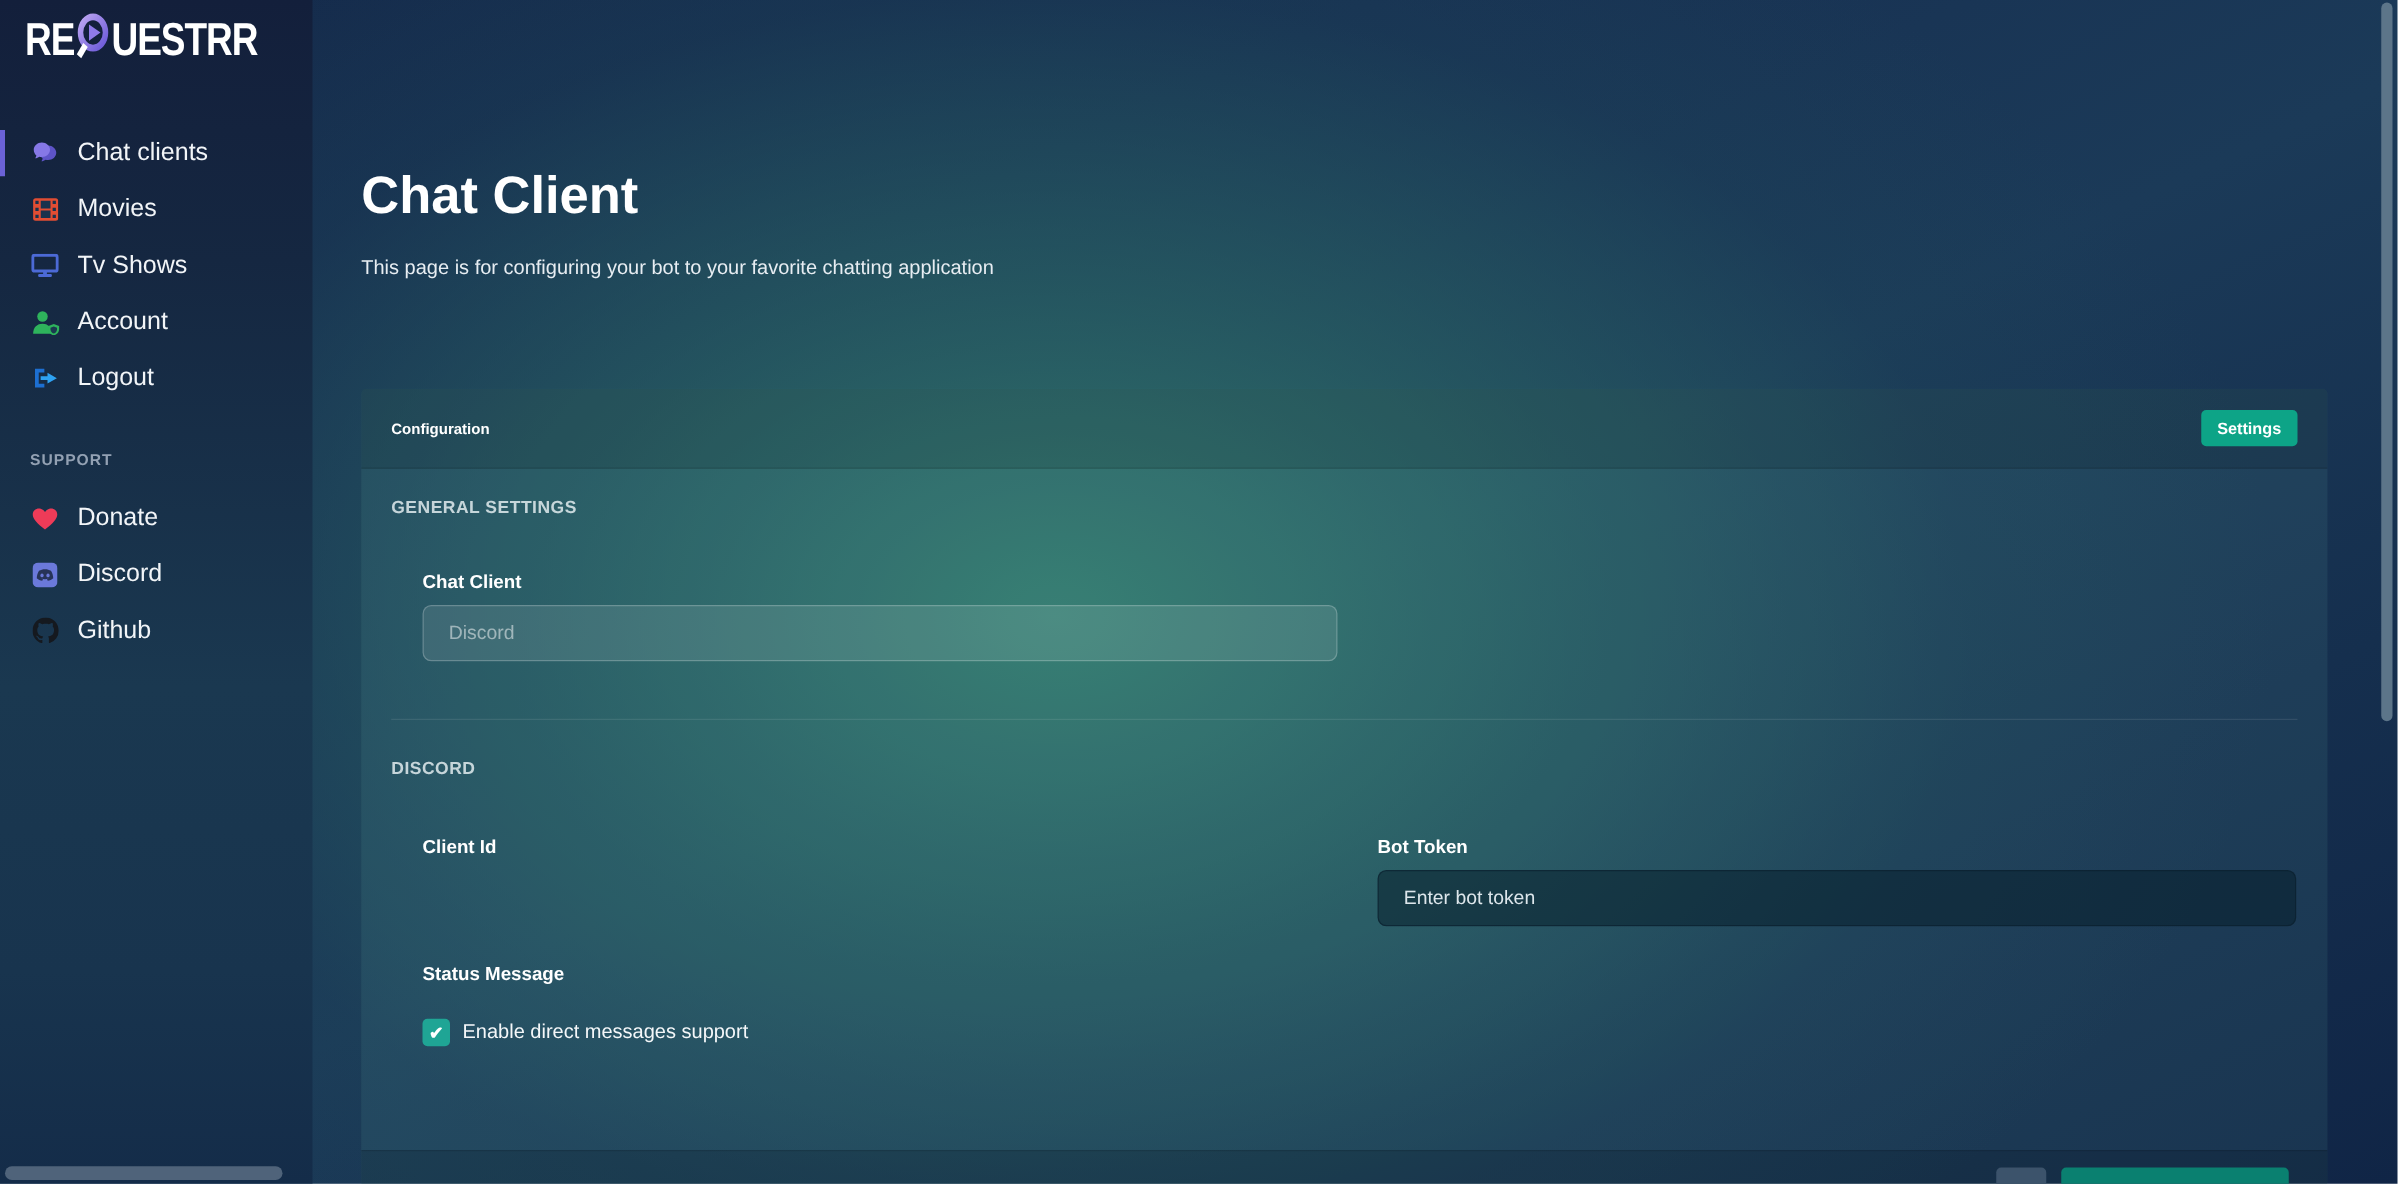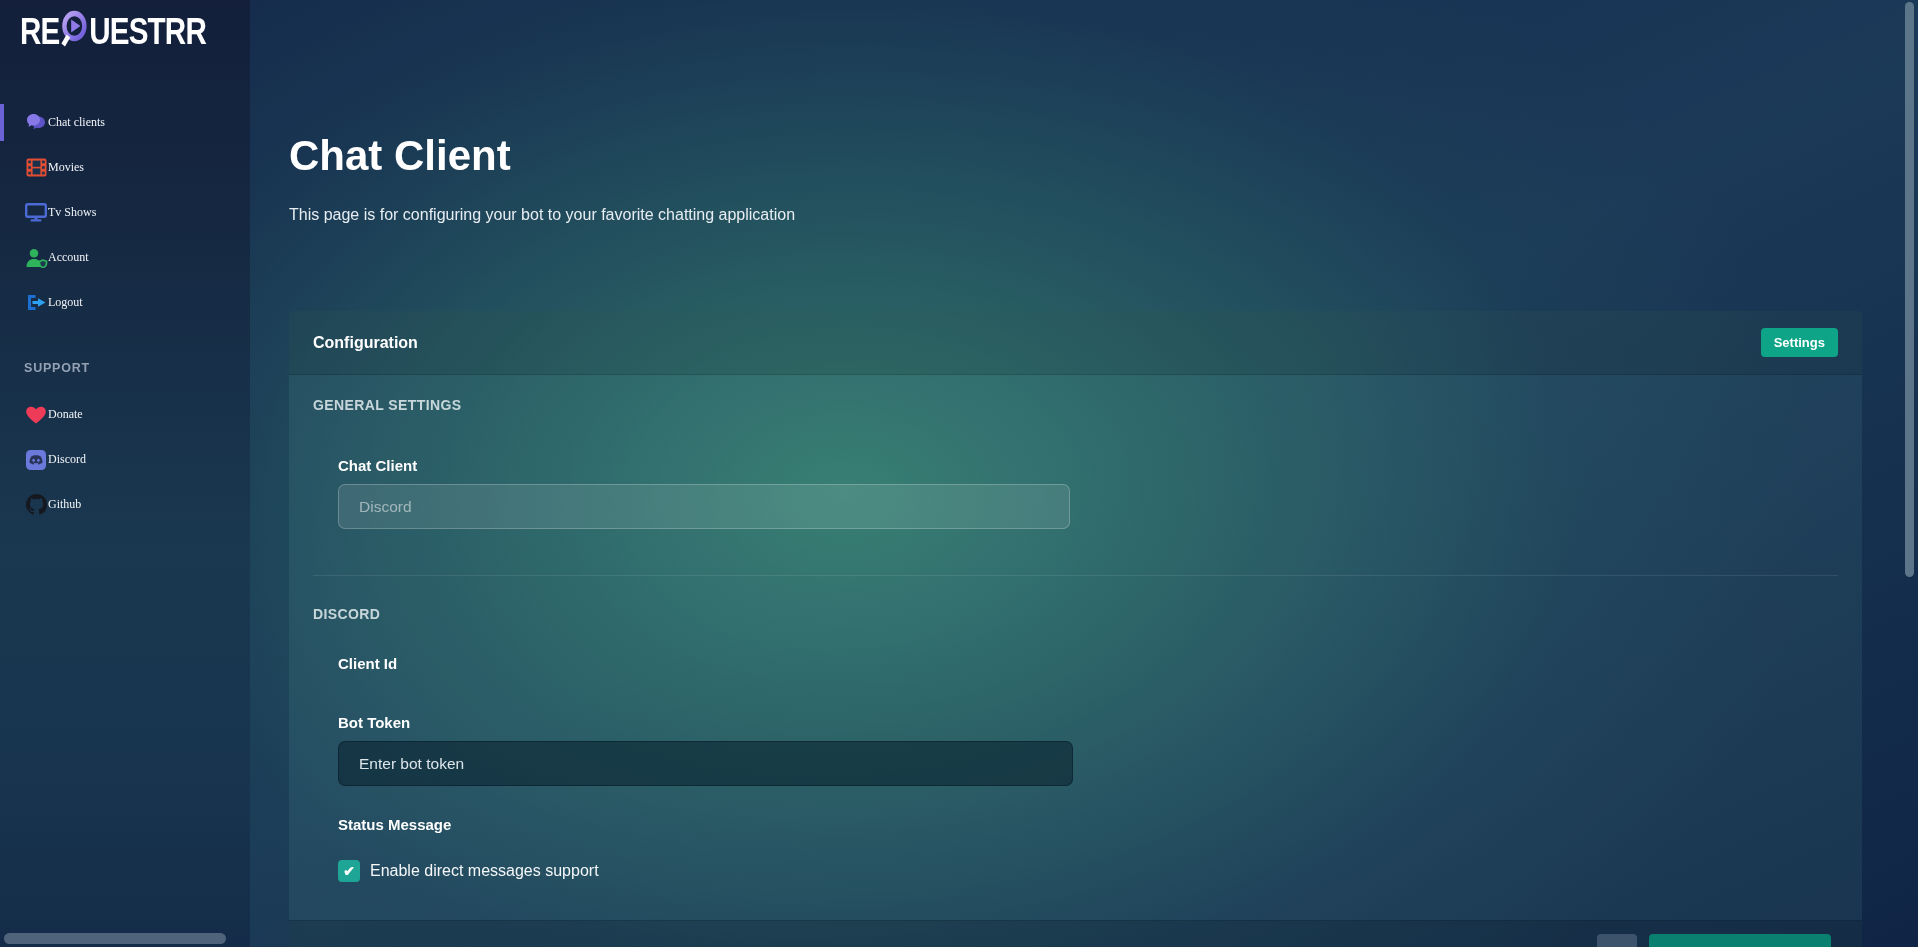--- a/index.html
+++ b/index.html
@@ -29,21 +29,21 @@
     transform: scaleX(0.8); transform-origin: left center; white-space: nowrap;
     display: flex; align-items: center;
   }
   .logo-q { margin: 2px 1px 0 2px; }
   .nav { position: absolute; top: 100px; left: 0; right: 0; }
   .nav-item {
     position: relative; height: 45px; display: flex; align-items: center;
     padding-left: 24px; cursor: pointer;
   }
   .nav-item .ic { width: 24px; display: flex; justify-content: center; }
-  .nav-item .lbl { margin-left: 0; font-size: 12px; color: #f2f5f8; font-family: Liberation Serif, serif; }
+  .nav-item .lbl { margin-left: 14px; font-size: 20px; color: #f2f5f8; }
   .nav-item.active::before {
     content: ""; position: absolute; left: 0; top: 4px; bottom: 4px; width: 4px;
     background: #6b62d6;
   }
   .support-header {
     position: absolute; top: 361px; left: 24px;
     font-size: 12.5px; font-weight: 700; letter-spacing: 0.8px; color: #93a1b3;
   }
   .support-nav { position: absolute; top: 392px; left: 0; right: 0; }
   .h-scroll-thumb {
@@ -57,21 +57,21 @@
   .page-subtitle { position: absolute; left: 39px; top: 206px; font-size: 16px; color: #e7edf2; font-weight: 400; }
 
   .card {
     position: absolute; left: 39px; top: 311px; width: 1573px; height: 700px;
     border-radius: 4px; background: rgba(128,224,200,0.085); overflow: hidden;
   }
   .card-header {
     height: 64px; display: flex; align-items: center; padding: 0 24px;
     background: rgba(0,0,0,0.11); border-bottom: 1px solid rgba(0,0,0,0.13);
   }
-  .card-title { font-size: 16px; font-weight: 700; color: #fff; }
+  .card-title { font-size: 12px; font-weight: 700; color: #fff; }
   .btn-settings {
     margin-left: auto; background: #0da487; color: #fff; border: none;
     font-family: inherit; font-size: 13px; font-weight: 700;
     padding: 7px 13px; border-radius: 4px; cursor: pointer;
   }
   .card-body { padding: 0 24px; }
   .section-heading {
     font-size: 14px; font-weight: 700; letter-spacing: 0.4px;
     color: rgba(233,241,244,0.82);
   }
@@ -86,21 +86,21 @@
     outline: none;
   }
   .form-input::placeholder { color: #dde6eb; opacity: 1; }
   .form-input:disabled, .form-input.disabled {
     background: rgba(255,255,255,0.10); border: 1px solid rgba(255,255,255,0.22);
     color: rgba(255,255,255,0.5);
   }
   .form-input.disabled::placeholder { color: rgba(255,255,255,0.5); }
   .fg-chat-client { margin-top: 44px; width: 732px; }
   .card-hr { border: none; border-top: 1px solid rgba(255,255,255,0.09); margin-top: 46px; }
-  .form-row { display: flex; gap: 32px; margin-top: 33px; flex-direction: column; }
+  .form-row { display: flex; gap: 32px; margin-top: 47px; }
   .col-left { width: 732px; }
   .col-right { width: 735px; }
   .fg-status { margin-top: 30px; width: 732px; }
   .check-row { margin-top: 27px; display: flex; align-items: center; }
   .checkbox {
     appearance: none; -webkit-appearance: none; width: 22px; height: 22px;
     border-radius: 4px; background: #1fa595; border: none; position: relative;
     cursor: pointer; flex: 0 0 auto;
   }
   .checkbox::after {

